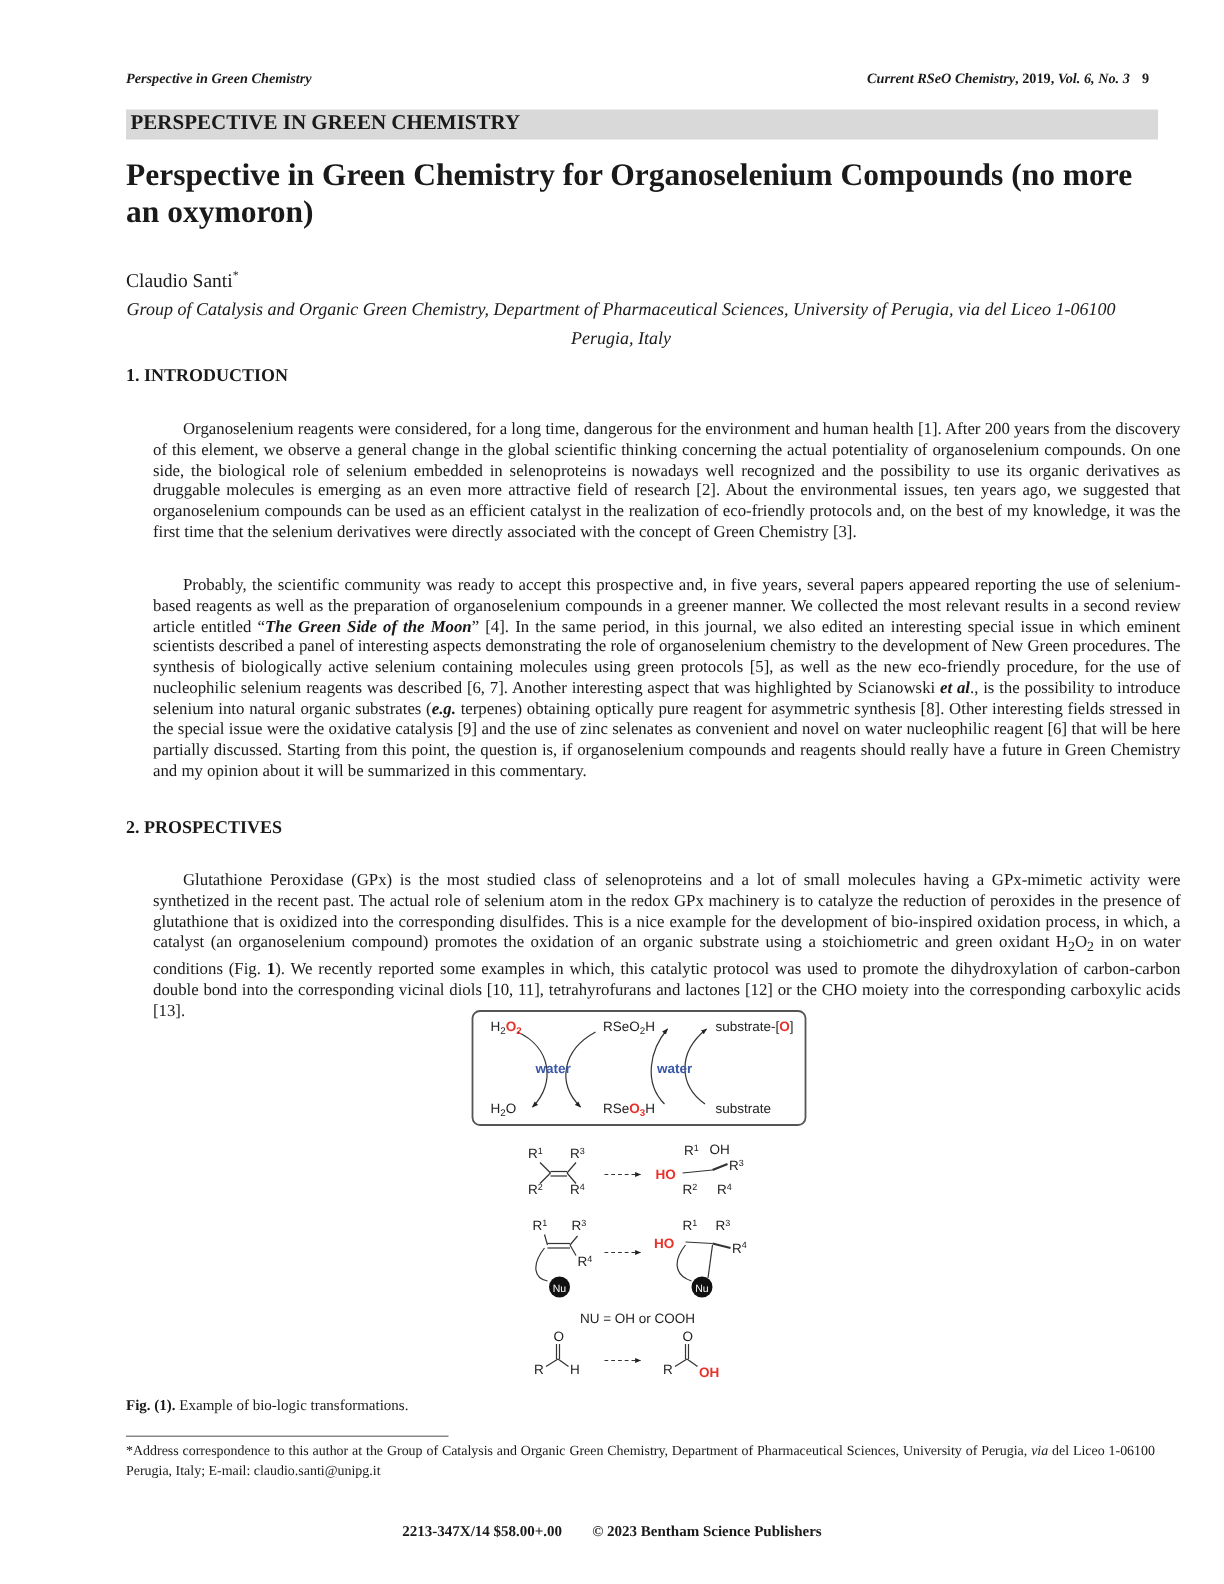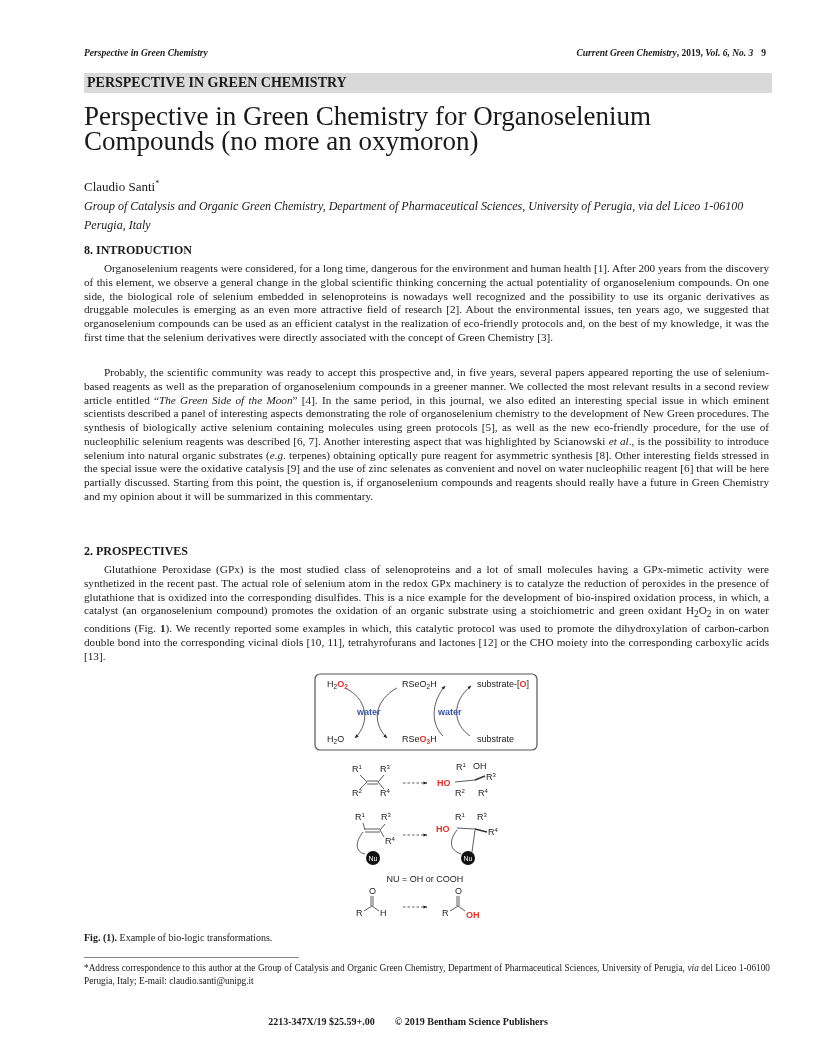--- a/index.html
+++ b/index.html
@@ -1,53 +1,53 @@
 <!DOCTYPE html>
 <html><head>
 <meta charset="utf-8">
 <style>
   html, body { margin: 0; padding: 0; background: #ffffff; }
   body { width: 816px; height: 1056px; position: relative; font-family: "Liberation Serif", serif; color: #1a1a1a; overflow: hidden; }
   .running-head { position: absolute; top: 48px; left: 84px; width: 682px; font-size: 9.5px; font-style: italic; font-weight: bold; display: flex; justify-content: space-between; }
   .running-head .rh-right .num { font-style: normal; margin-left: 8px; }
   .running-head .rh-right .plain { font-style: normal; }
   .section-banner { position: absolute; top: 73px; left: 84px; width: 688px; height: 20px; background: #d9d9d9; font-weight: bold; font-size: 14px; line-height: 20px; padding-left: 3px; box-sizing: border-box; }
-  .title { position: absolute; top: 104px; left: 84px; width: 690px; font-size: 27px; font-weight: normal; line-height: 25px; margin: 0; }
+  .title { position: absolute; top: 104px; left: 84px; width: 690px; font-size: 21px; font-weight: bold; line-height: 25px; margin: 0; }
   .author { position: absolute; top: 167px; left: 84px; font-size: 13px; margin-top: 12px; }
   .author sup { font-size: 8px; }
-  .affil { position: absolute; top: 197px; left: 84px; width: 660px; font-size: 12px; font-style: italic; line-height: 19px; }
+  .affil { position: absolute; top: 197px; left: 84px; width: 660px; font-size: 12px; font-style: italic; line-height: 19px; text-align: center; }
   .heading { position: absolute; left: 84px; font-size: 12px; font-weight: bold; }
-  .para { position: absolute; left: 84px; width: 685px; font-size: 11.2px; line-height: 13.75px; text-align: justify; text-indent: 20px; margin: 0; hyphens: manual; }
-  .para i { font-style: italic; }
+  .para { position: absolute; left: 84px; width: 685px; font-size: 11.2px; line-height: 13.75px; text-align: justify; text-indent: 20px; margin: 18px; hyphens: manual; }
+  .para i { font-style: italic; font-weight: bold; }
   .figure { position: absolute; top: 672px; left: 305px; width: 240px; height: 250px; }
   .figure text { font-family: "Liberation Sans", sans-serif; }
   .caption { position: absolute; top: 932px; left: 84px; font-size: 10px; }
   .caption b { font-weight: bold; margin-top: 27px; }
   .fn-rule { position: absolute; top: 957px; left: 84px; width: 215px; border-top: 1px solid #888; }
   .footnote { position: absolute; top: 962px; left: 84px; width: 686px; font-size: 9.3px; line-height: 13px; text-align: justify; }
   .bottom-line { position: absolute; top: 1016px; left: 0; width: 816px; text-align: center; font-size: 10px; font-weight: bold; }
   .bottom-line span + span { margin-left: 20px; }
 </style>
 </head>
 <body>
 
 <div class="running-head">
   <span>Perspective in Green Chemistry</span>
-  <span class="rh-right"><span>Current Green Chemistry</span><span class="plain">, 2019, </span><span>Vol. 6, No. 3</span><span class="num">9</span></span>
+  <span class="rh-right"><span>Current RSeO Chemistry</span><span class="plain">, 2019, </span><span>Vol. 6, No. 3</span><span class="num">9</span></span>
 </div>
 
 <div class="section-banner">PERSPECTIVE IN GREEN CHEMISTRY</div>
 
 <h1 class="title">Perspective in Green Chemistry for Organoselenium Compounds (no more an oxymoron)</h1>
 
 <div class="author"><span>Claudio Santi</span><sup>*</sup></div>
 
 <div class="affil">Group of Catalysis and Organic Green Chemistry, Department of Pharmaceutical Sciences, University of Perugia, via del Liceo 1-06100 Perugia, Italy</div>
 
-<div class="heading" style="top:243px">8. INTRODUCTION</div>
+<div class="heading" style="top:243px">1. INTRODUCTION</div>
 
 <p class="para" style="top:262px">Organoselenium reagents were considered, for a long time, dangerous for the environment and human health [1]. After 200 years from the discovery of this element, we observe a general change in the global scientific thinking concerning the actual potentiality of organoselenium compounds. On one side, the biological role of selenium embedded in selenoproteins is nowadays well recognized and the possibility to use its organic derivatives as druggable molecules is emerging as an even more attractive field of research [2]. About the environmental issues, ten years ago, we suggested that organoselenium compounds can be used as an efficient catalyst in the realization of eco-friendly protocols and, on the best of my knowledge, it was the first time that the selenium derivatives were directly associated with the concept of Green Chemistry [3].</p>
 
 <p class="para" style="top:366px"><span>Probably, the scientific community was ready to accept this prospective and, in five years, several papers appeared reporting the use of selenium-based reagents as well as the preparation of organoselenium compounds in a greener manner. We collected the most relevant results in a second review article entitled “</span><i>The Green Side of the Moon</i><span>” [4]. In the same period, in this journal, we also edited an interesting special issue in which eminent scientists described a panel of interesting aspects demonstrating the role of organoselenium chemistry to the development of New Green procedures. The synthesis of biologically active selenium containing molecules using green protocols [5], as well as the new eco-friendly procedure, for the use of nucleophilic selenium reagents was described [6, 7]. Another interesting aspect that was highlighted by Scianowski </span><i>et al</i><span>., is the possibility to introduce selenium into natural organic substrates (</span><i>e.g.</i><span> terpenes) obtaining optically pure reagent for asymmetric synthesis [8]. Other interesting fields stressed in the special issue were the oxidative catalysis [9] and the use of zinc selenates as convenient and novel on water nucleophilic reagent [6] that will be here partially discussed. Starting from this point, the question is, if organoselenium compounds and reagents should really have a future in Green Chemistry and my opinion about it will be summarized in this commentary.</span></p>
 
 <div class="heading" style="top:544px">2. PROSPECTIVES</div>
 
 <p class="para" style="top:563px"><span>Glutathione Peroxidase (GPx) is the most studied class of selenoproteins and a lot of small molecules having a GPx-mimetic activity were synthetized in the recent past. The actual role of selenium atom in the redox GPx machinery is to catalyze the reduction of peroxides in the presence of glutathione that is oxidized into the corresponding disulfides. This is a nice example for the development of bio-inspired oxidation process, in which, a catalyst (an organoselenium compound) promotes the oxidation of an organic substrate using a stoichiometric and green oxidant H</span><sub>2</sub><span>O</span><sub>2</sub><span> in on water conditions (Fig. </span><b>1</b><span>). We recently reported some examples in which, this catalytic protocol was used to promote the dihydroxylation of carbon-carbon double bond into the corresponding vicinal diols [10, 11], tetrahyrofurans and lactones [12] or the CHO moiety into the corresponding carboxylic acids [13].</span></p>
 
 <svg class="figure" viewBox="0 0 240 250" width="240" height="250">
@@ -141,13 +141,13 @@
     <text x="161" y="246" font-size="9" fill="#e8312a" font-weight="bold">OH</text>
   </g>
 </svg>
 
 <div class="caption"><b>Fig. (1).</b><span> Example of bio-logic transformations.</span></div>
 
 <div class="fn-rule"></div>
 
 <div class="footnote"><span>*Address correspondence to this author at the Group of Catalysis and Organic Green Chemistry, Department of Pharmaceutical Sciences, University of Perugia, </span><i>via</i><span> del Liceo 1-06100 Perugia, Italy; E-mail: claudio.santi@unipg.it</span></div>
 
-<div class="bottom-line"><span>2213-347X/19 $25.59+.00</span><span>© 2019 Bentham Science Publishers</span></div>
+<div class="bottom-line"><span>2213-347X/14 $58.00+.00</span><span>© 2023 Bentham Science Publishers</span></div>
 
 </body></html>

